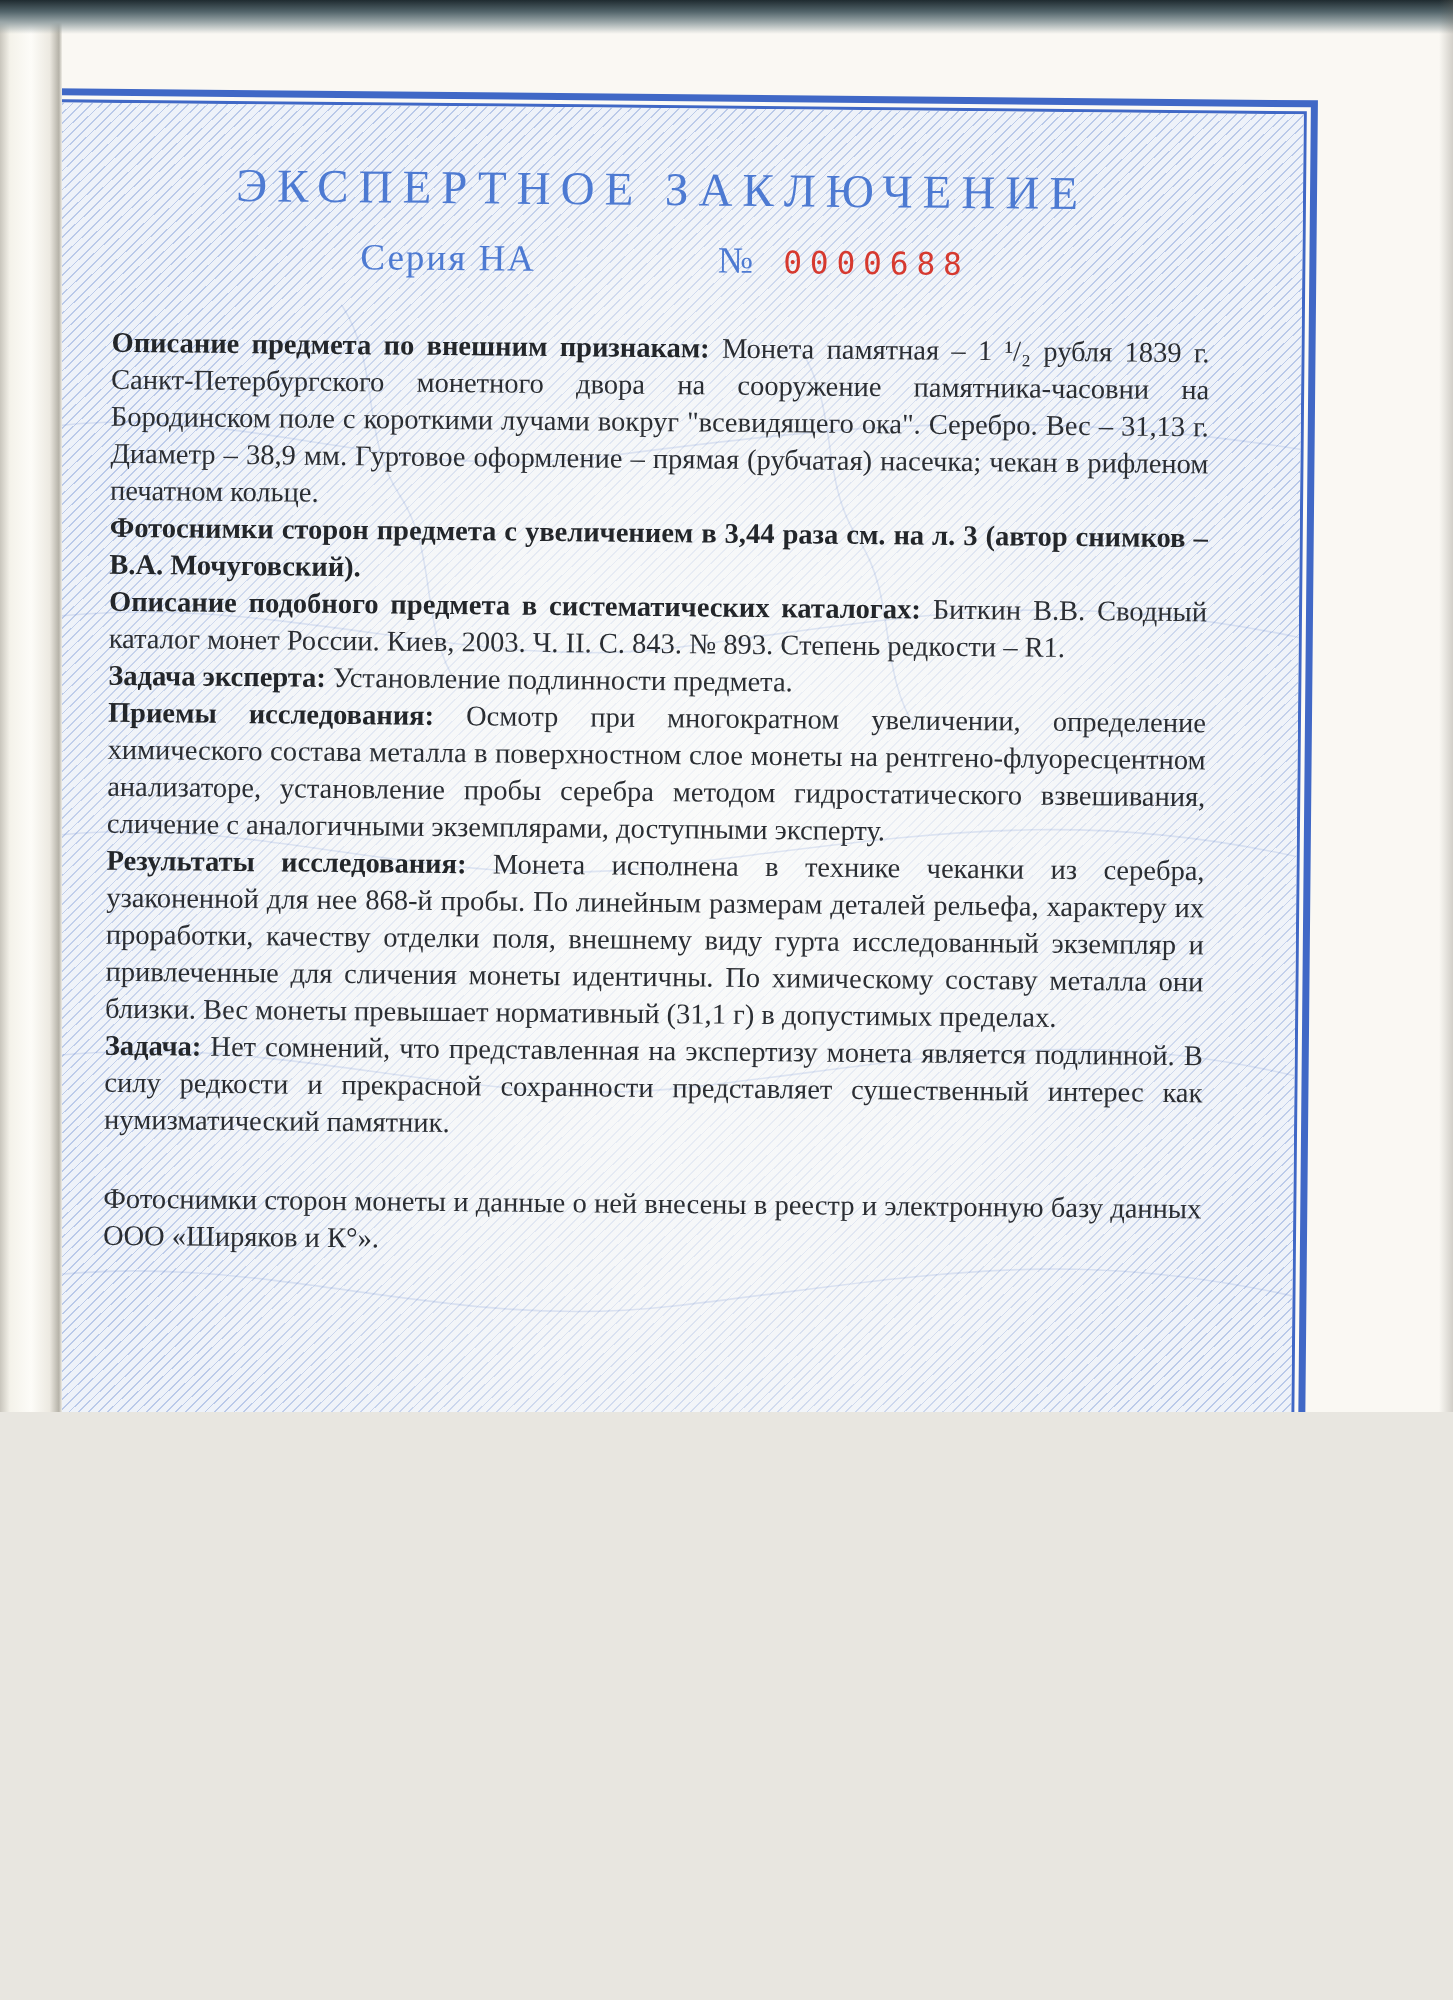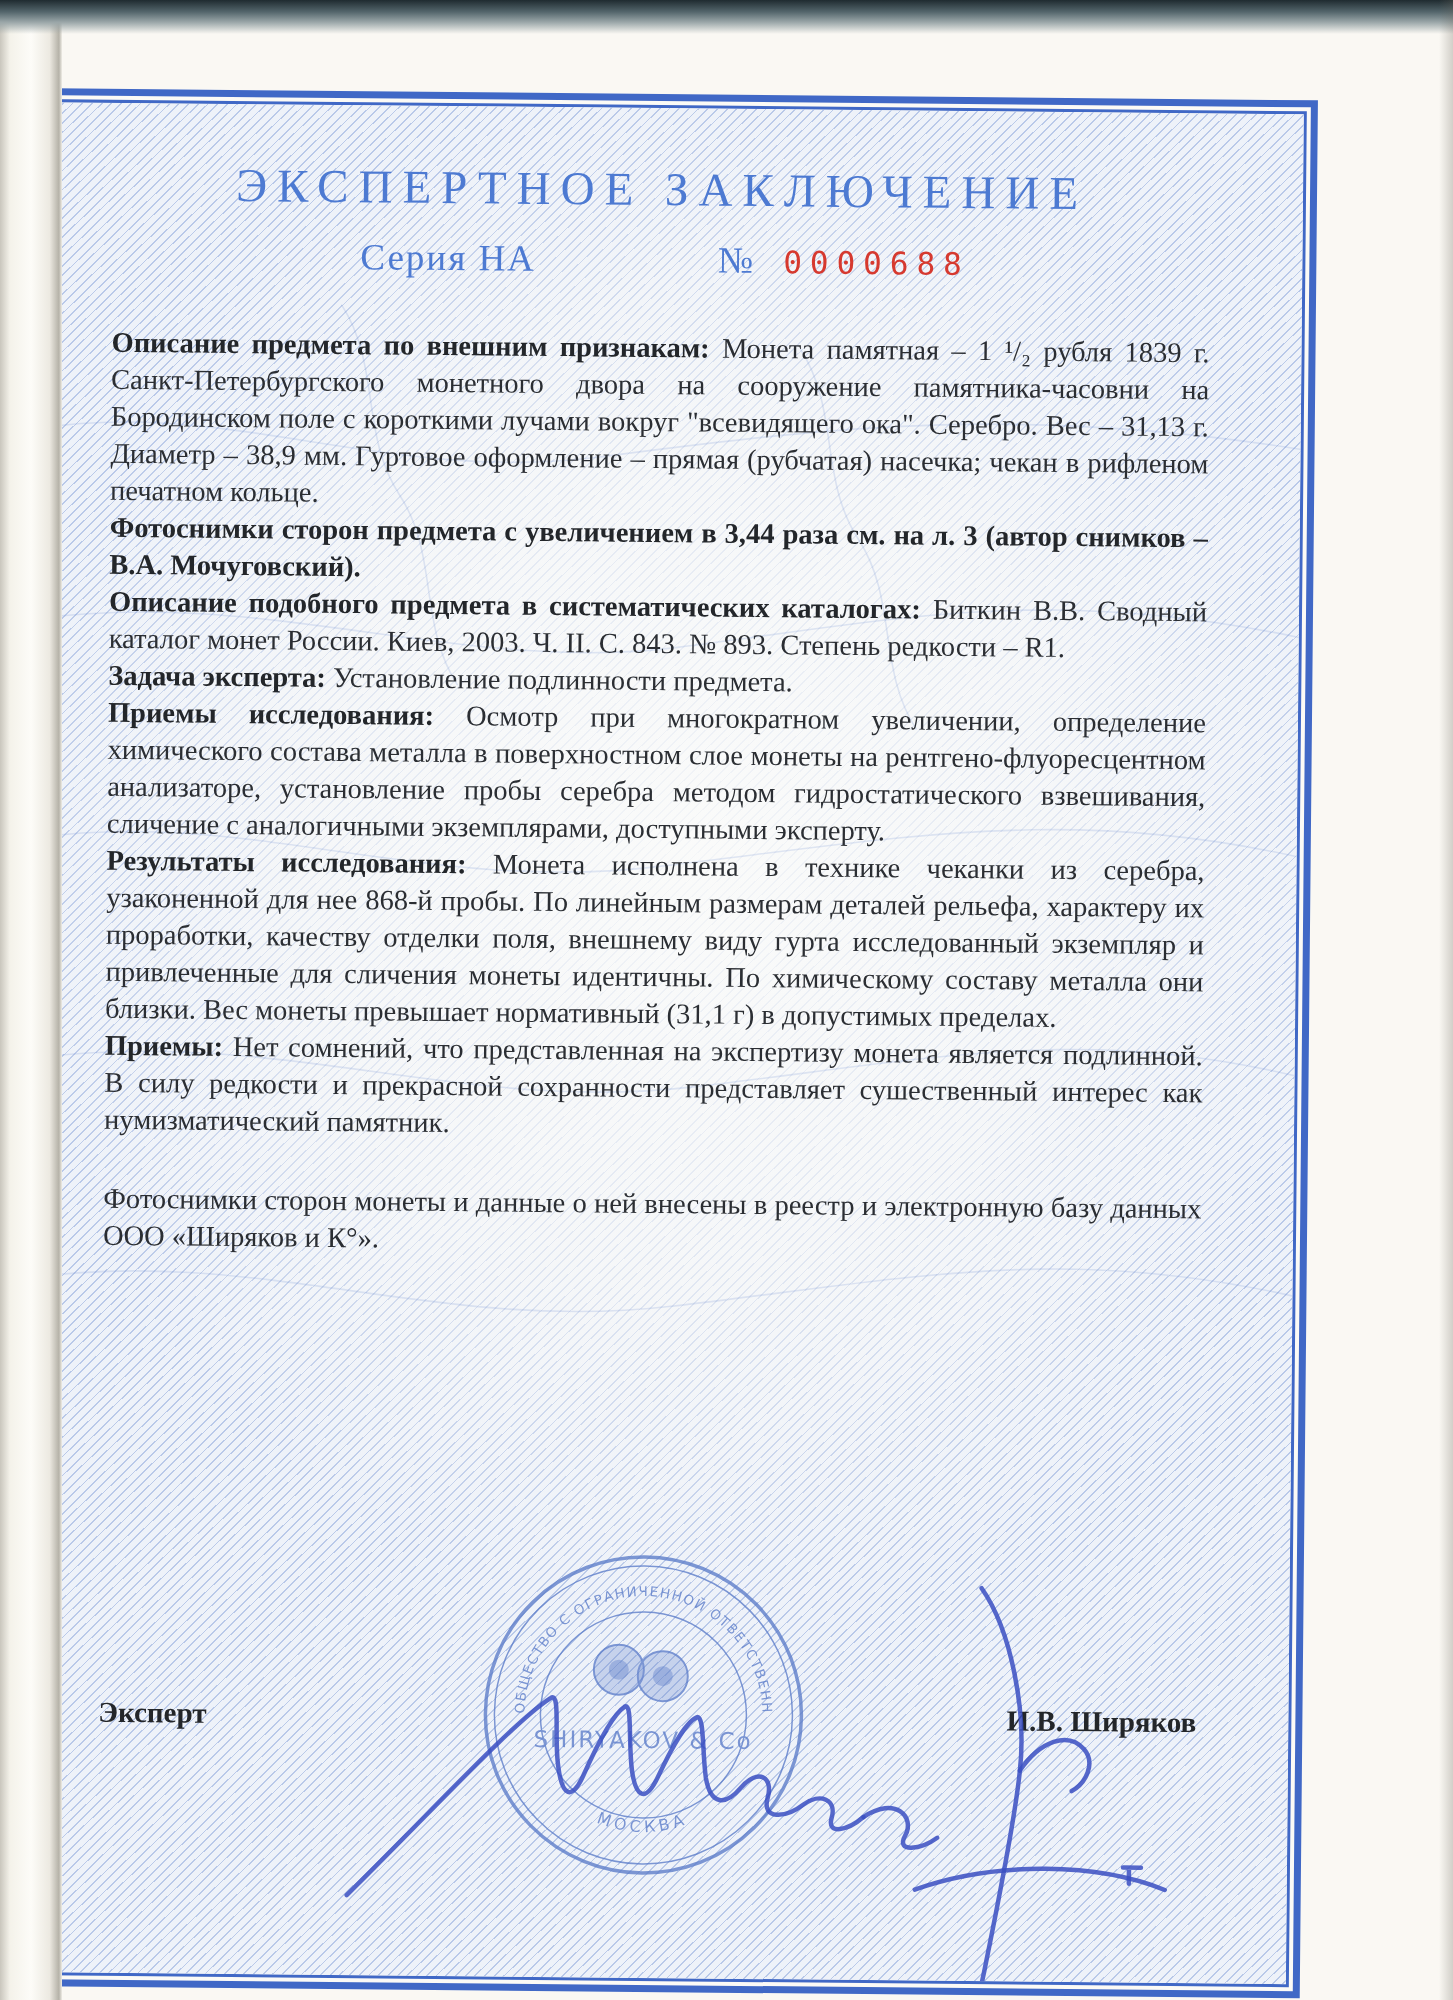--- a/index.html
+++ b/index.html
@@ -1,16 +1,16 @@
 <!DOCTYPE html>
 <html><head>
 <meta charset="utf-8">
 <style>
   html,body{margin:0;padding:0;background:#e8e6e0;}
-  .canvas{position:relative;width:1453px;height:2000px;background:#faf8f3;overflow:hidden;
+  .canvas{position:relative;width:1453px;height:1412px;background:#faf8f3;overflow:hidden;
           font-family:"Liberation Serif",serif;}
 
   
   .scan-top{position:absolute;top:0;left:0;right:0;height:34px;z-index:6;
     background:linear-gradient(to bottom,#1f2b30 0%,#54666c 35%,#9aa6a8 65%,rgba(250,248,243,0) 100%);}
   .page-curl{position:absolute;left:0;top:22px;bottom:0;width:62px;z-index:5;
     background:linear-gradient(to right,#c9c6bd 0%,#f4f2ea 16%,#fdfcf8 50%,#ece9e1 80%,#b5b2a8 95%,#efede6 100%);}
   .scan-right{position:absolute;right:0;top:0;bottom:0;width:14px;z-index:6;
     background:linear-gradient(to right,rgba(0,0,0,0),rgba(105,100,90,.28));}
 
@@ -76,21 +76,21 @@
           </span>
         </div>
 
         <div class="body-text">
           <p class="para"><b>Описание предмета по внешним признакам:</b> <span>Монета памятная – 1 ¹/₂ рубля 1839 г. Санкт-Петербургского монетного двора на сооружение памятника-часовни на Бородинском поле с короткими лучами вокруг "всевидящего ока". Серебро. Вес – 31,13 г. Диаметр – 38,9 мм. Гуртовое оформление – прямая (рубчатая) насечка; чекан в рифленом печатном кольце.</span></p>
           <p class="para"><b>Фотоснимки сторон предмета с увеличением в 3,44 раза см. на л. 3 (автор снимков – В.А. Мочуговский).</b> <span></span></p>
           <p class="para"><b>Описание подобного предмета в систематических каталогах:</b> <span>Биткин В.В. Сводный каталог монет России. Киев, 2003. Ч. II. С. 843. № 893. Степень редкости – R1.</span></p>
           <p class="para"><b>Задача эксперта:</b> <span>Установление подлинности предмета.</span></p>
           <p class="para"><b>Приемы исследования:</b> <span>Осмотр при многократном увеличении, определение химического состава металла в поверхностном слое монеты на рентгено-флуоресцентном анализаторе, установление пробы серебра методом гидростатического взвешивания, сличение с аналогичными экземплярами, доступными эксперту.</span></p>
           <p class="para"><b>Результаты исследования:</b> <span>Монета исполнена в технике чеканки из серебра, узаконенной для нее 868-й пробы. По линейным размерам деталей рельефа, характеру их проработки, качеству отделки поля, внешнему виду гурта исследованный экземпляр и привлеченные для сличения монеты идентичны. По химическому составу металла они близки. Вес монеты превышает нормативный (31,1 г) в допустимых пределах.</span></p>
-          <p class="para"><b>Приемы:</b> <span>Нет сомнений, что представленная на экспертизу монета является подлинной. В силу редкости и прекрасной сохранности представляет сушественный интерес как нумизматический памятник.</span></p>
+          <p class="para"><b>Задача:</b> <span>Нет сомнений, что представленная на экспертизу монета является подлинной. В силу редкости и прекрасной сохранности представляет сушественный интерес как нумизматический памятник.</span></p>
         </div>
 
         <p class="registry">Фотоснимки сторон монеты и данные о ней внесены в реестр и электронную базу данных ООО «Ширяков и К°».</p>
       </div>
 
       <svg class="stamp-svg" viewBox="0 0 350 350">
         <g stroke="#5b7cc9" fill="none">
           <circle cx="175" cy="175" r="158" stroke-width="3.5"></circle>
           <circle cx="175" cy="175" r="149" stroke-width="1.5"></circle>
           <circle cx="175" cy="175" r="103" stroke-width="1.5"></circle>

